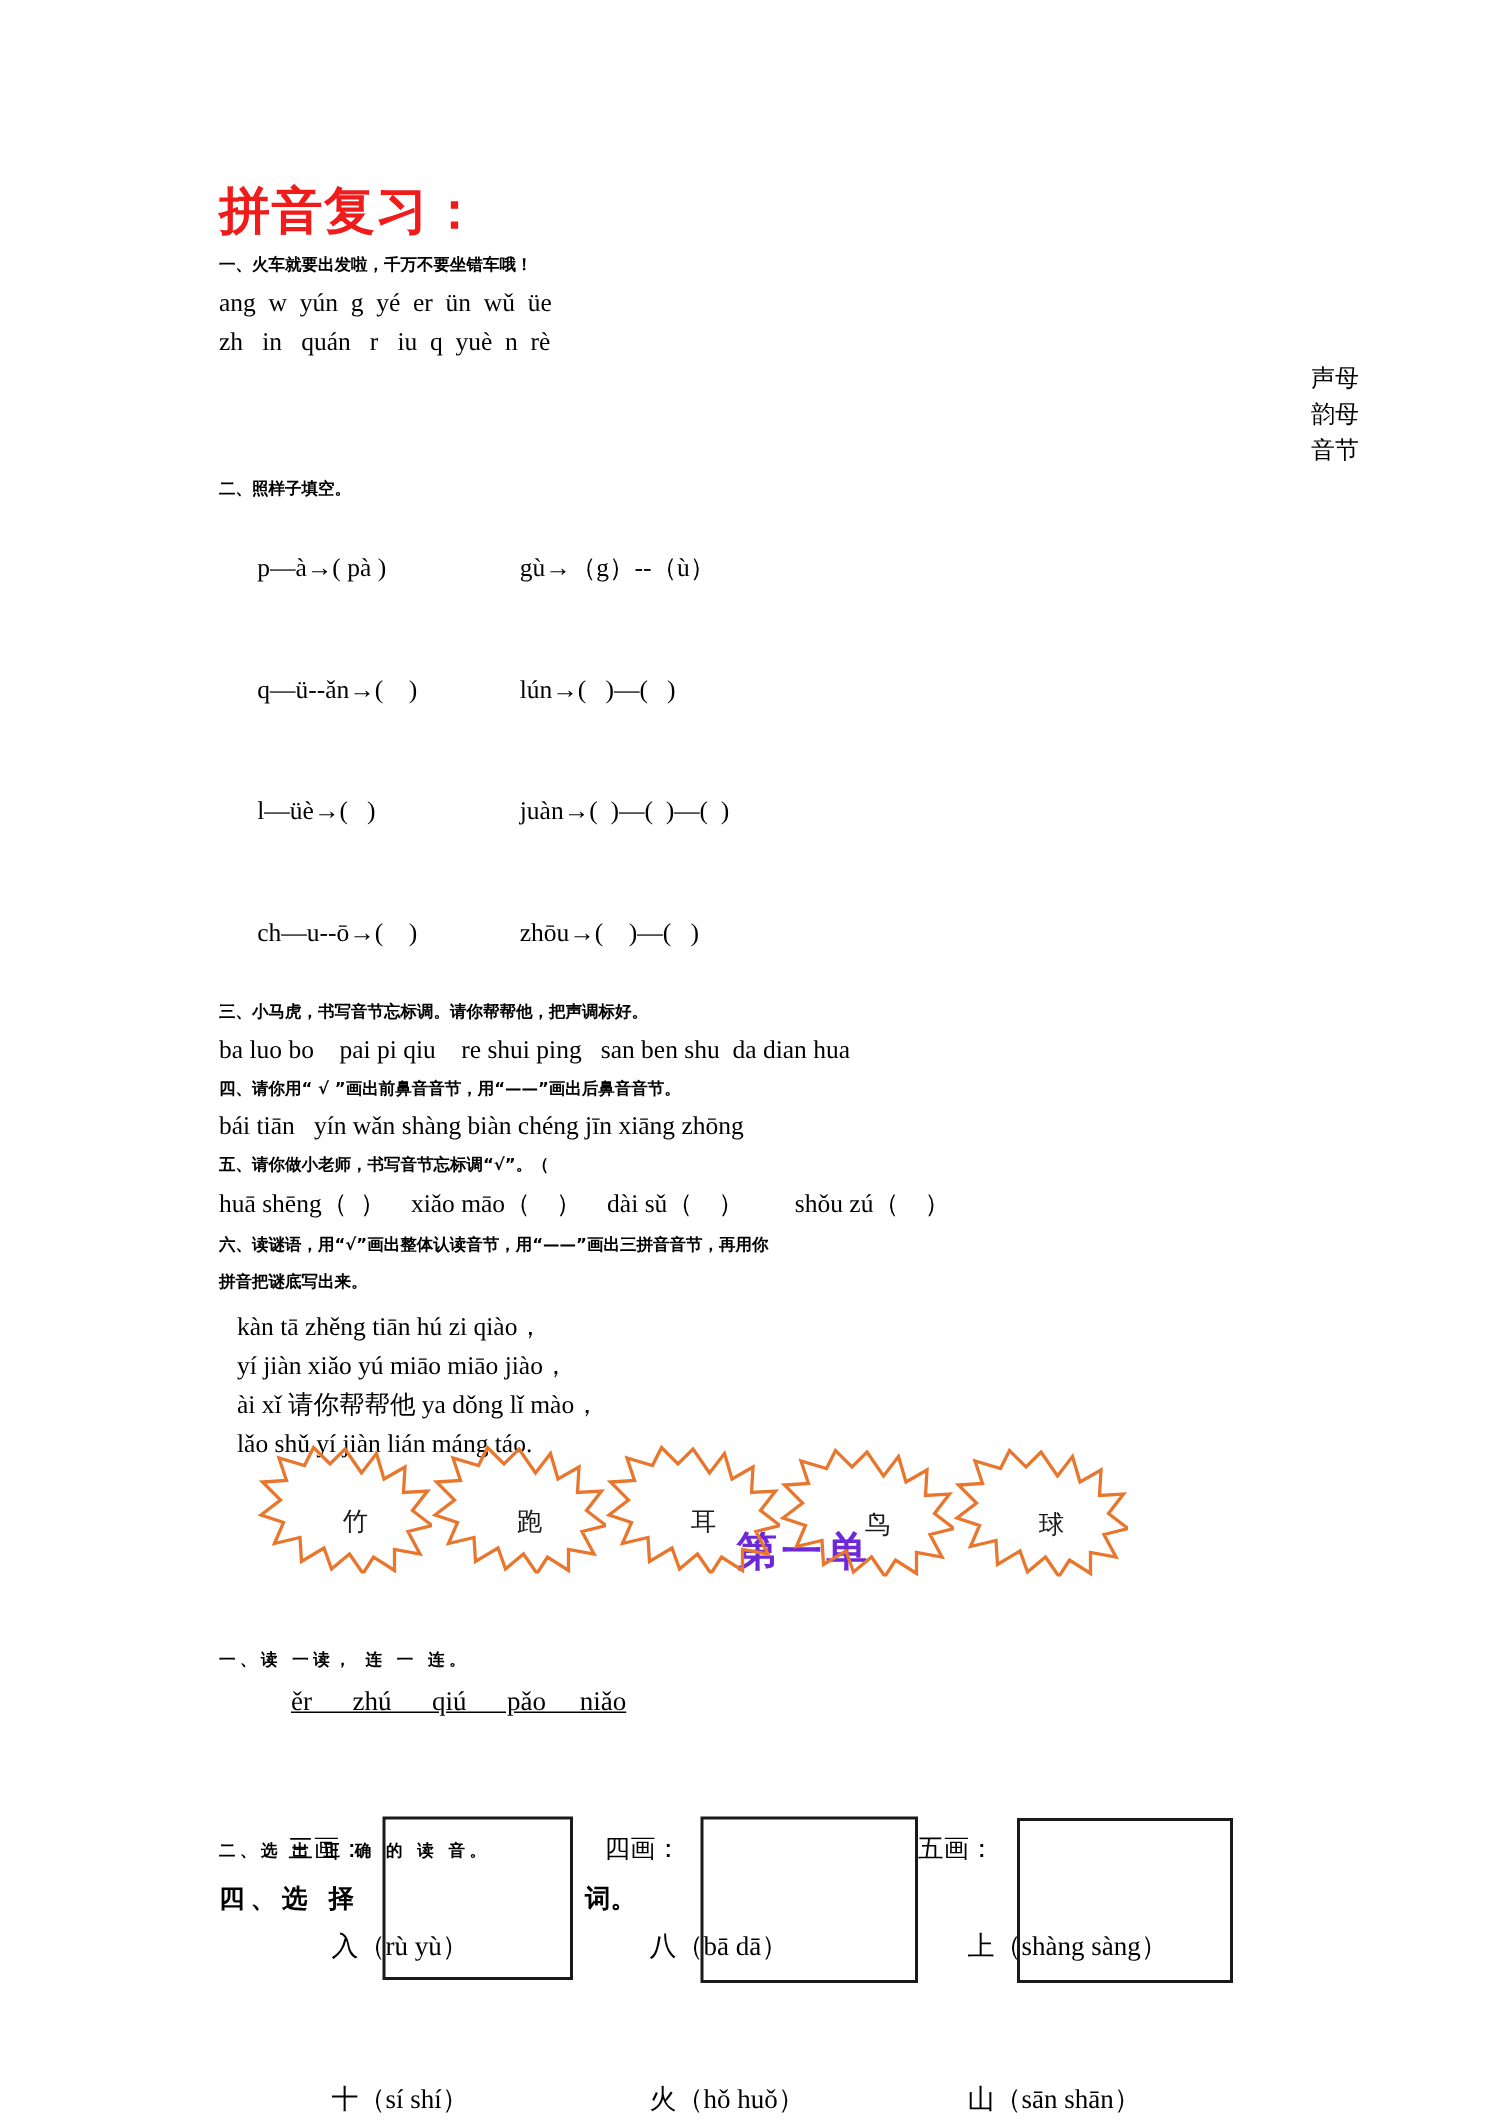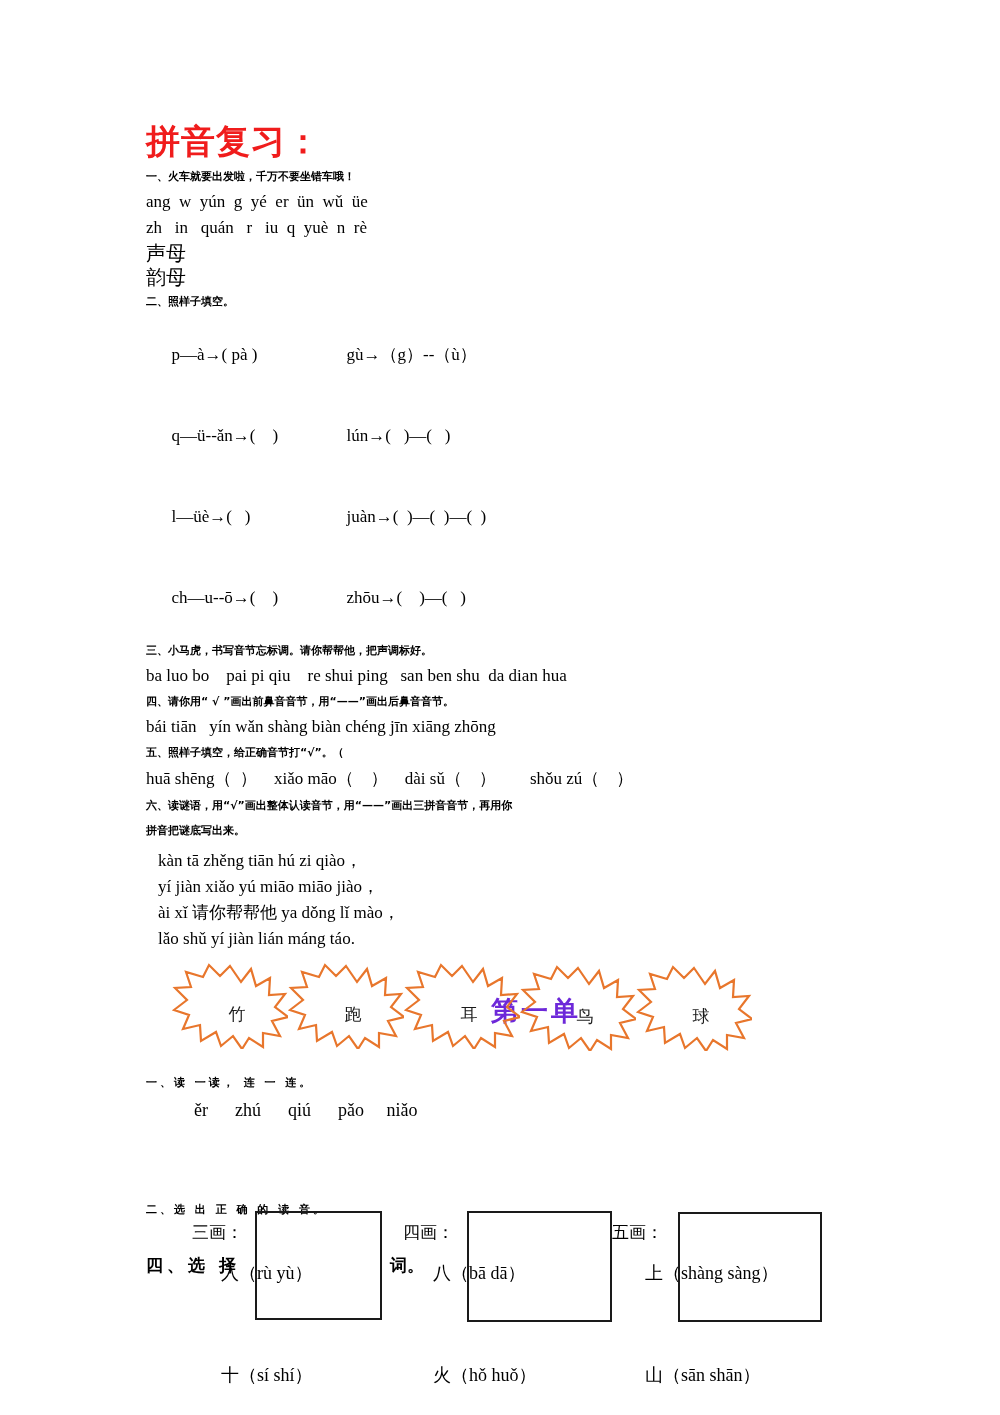--- a/index.html
+++ b/index.html
@@ -64,23 +64,24 @@
 
   
   .line {
     font-family: "Liberation Serif", "DejaVu Serif", serif;
     font-size: 17px;
     line-height: 26px;
     margin: 0;
     white-space: pre;
   }
   .line.small-cn {
-    font-family: Liberation Serif, serif;
-    font-size: 20px;
+    font-family: Liberation Mono, monospace;
+    font-size: 16px;
     line-height: 24px;
+    text-align: right;
   }
   .line.indent2 {
     padding-left: 12px;
   }
   .gap-sm { height: 5px; }
   .gap-lg { height: 26px; }
 
   
   .eq-row {
     font-family: "Liberation Serif", "DejaVu Serif", serif;
@@ -99,20 +100,21 @@
     white-space: pre;
   }
 
   
   .read-row {
     font-family: "Liberation Serif", "DejaVu Serif", serif;
     font-size: 18px;
     line-height: 30px;
     white-space: pre;
     padding-left: 48px;
+    text-decoration: underline;
   }
 
   
   .star-row {
     position: absolute;
     left: 172px;
     top: 963px;
     width: 600px;
     height: 86px;
   }
@@ -194,20 +196,21 @@
 
   <div class="content">
 
     <div class="title-red">拼音复习：</div>
 
     <div class="q-head">一、火车就要出发啦，千万不要坐错车哦！</div>
     <div class="line">ang  w  yún  g  yé  er  ün  wǔ  üe</div>
     <div class="line">zh   in   quán   r   iu  q  yuè  n  rè</div>
     <div class="line small-cn">声母</div>
     <div class="line small-cn">韵母</div>
+    <div class="line small-cn">音节</div>
 
     <div class="q-head">二、照样子填空。</div>
     <div class="eq-row">
       <span class="eq-a">p—à→( pà )</span><span class="eq-b">gù→（g）--（ù）</span>
     </div>
     <div class="eq-row">
       <span class="eq-a">q—ü--ǎn→(    )</span><span class="eq-b">lún→(   )—(   )</span>
     </div>
     <div class="eq-row">
       <span class="eq-a">l—üè→(   )</span><span class="eq-b">juàn→(  )—(  )—(  )</span>
@@ -215,21 +218,21 @@
     <div class="eq-row">
       <span class="eq-a">ch—u--ō→(    )</span><span class="eq-b">zhōu→(    )—(   )</span>
     </div>
 
     <div class="q-head">三、小马虎，书写音节忘标调。请你帮帮他，把声调标好。</div>
     <div class="line">ba luo bo    pai pi qiu    re shui ping   san ben shu  da dian hua</div>
 
     <div class="q-head">四、请你用“ √ ”画出前鼻音音节，用“——”画出后鼻音音节。</div>
     <div class="line">bái tiān   yín wǎn shàng biàn chéng jīn xiāng zhōng</div>
 
-    <div class="q-head">五、照样子填空，给正确音节打“√”。（</div>
+    <div class="q-head">五、请你做小老师，书写音节忘标调“√”。（</div>
     <div class="opt-row">huā shēng（  ）    xiǎo māo（    ）    dài sǔ（    ）        shǒu zú（    ）</div>
 
     <div class="q-head">六、读谜语，用“√”画出整体认读音节，用“——”画出三拼音音节，再用你</div>
     <div class="q-head">拼音把谜底写出来。</div>
     <div class="gap-sm"></div>
     <div class="line indent2">kàn tā zhěng tiān hú zi qiào，</div>
     <div class="line indent2">yí jiàn xiǎo yú miāo miāo jiào，</div>
     <div class="line indent2">ài xǐ 请你帮帮他 ya dǒng lǐ mào，</div>
     <div class="line indent2">lǎo shǔ yí jiàn lián máng táo.</div>
 

